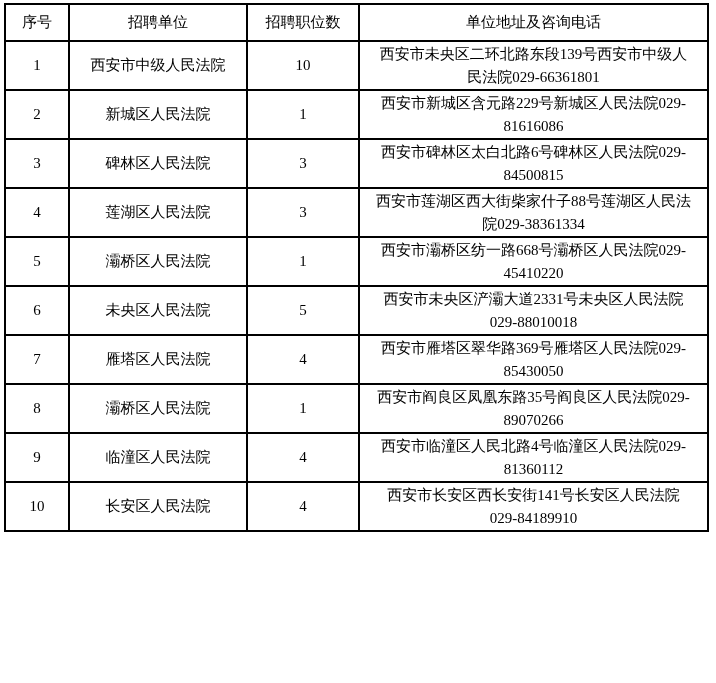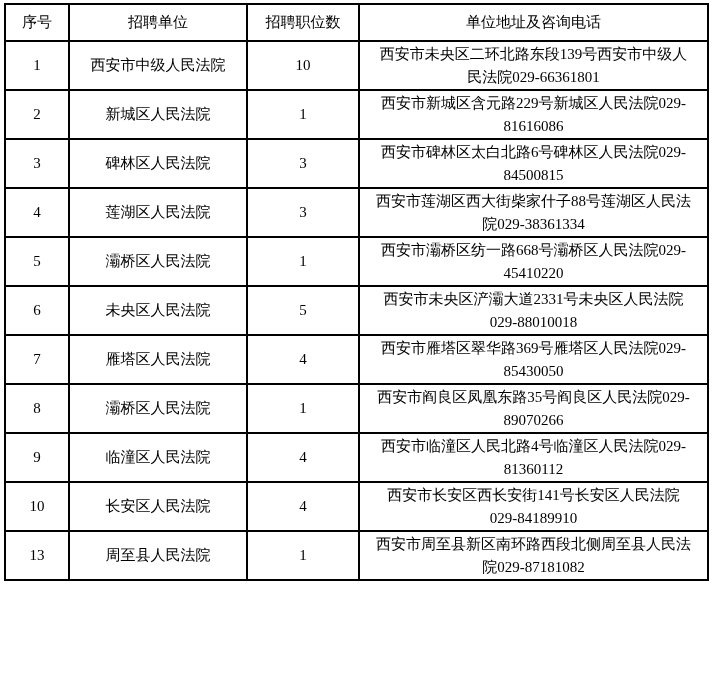--- a/index.html
+++ b/index.html
@@ -127,22 +127,15 @@
         <td class="c-addr">西安市临潼区人民北路4号临潼区人民法院029-
 81360112</td>
       </tr>
       <tr>
         <td class="c-no">10</td>
         <td class="c-unit">长安区人民法院</td>
         <td class="c-count">4</td>
         <td class="c-addr">西安市长安区西长安街141号长安区人民法院
 029-84189910</td>
       </tr>
-      <tr>
-        <td class="c-no">13</td>
-        <td class="c-unit">周至县人民法院</td>
-        <td class="c-count">1</td>
-        <td class="c-addr">西安市周至县新区南环路西段北侧周至县人民法
-院029-87181082</td>
-      </tr>
     </tbody>
   </table>
 </div>
 
 </body></html>

